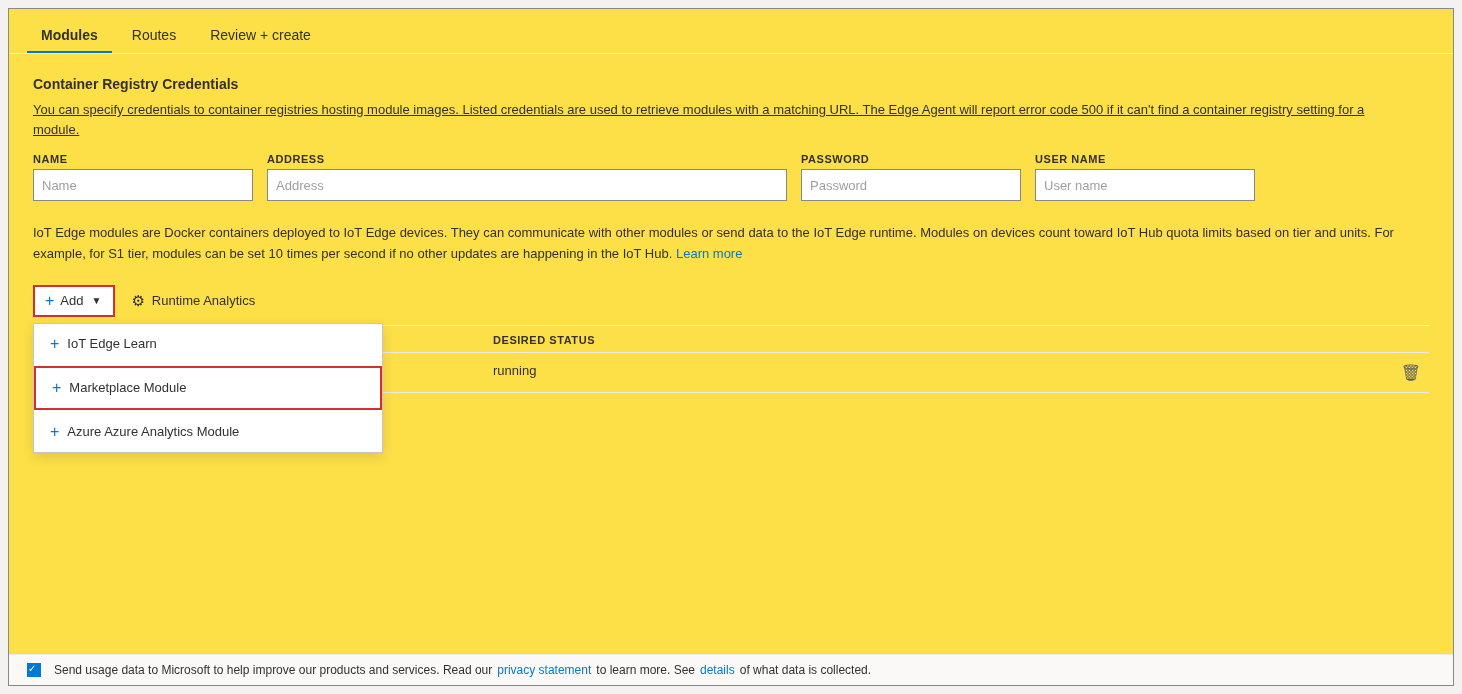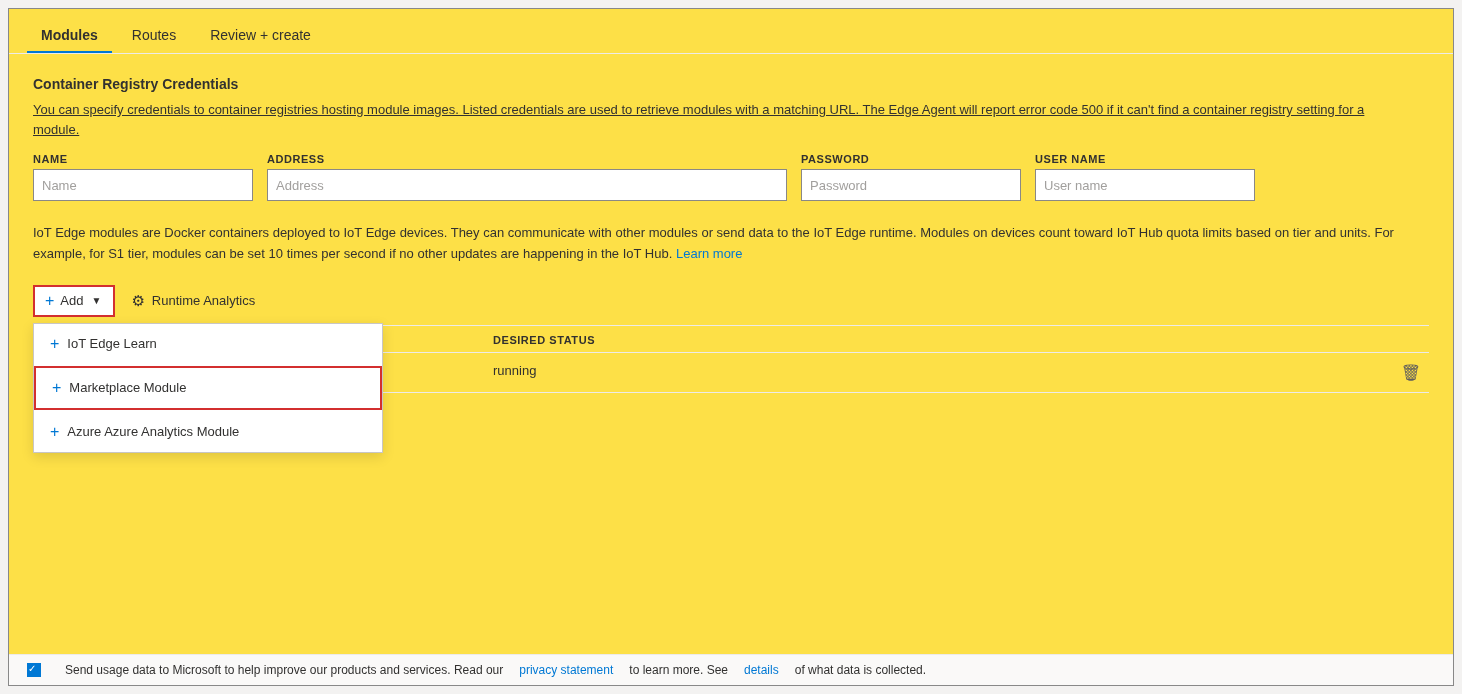--- a/index.html
+++ b/index.html
@@ -230,21 +230,21 @@
       bottom: 0;
       left: 0;
       right: 0;
       padding: 8px 18px;
       font-size: 12px;
       color: #323130;
       background: #faf9f8;
       border-top: 1px solid #edebe9;
       display: flex;
       align-items: center;
-      gap: 16px;
+      gap: 5px;
     }
     .footer-link { color: #0078d4; cursor: pointer; text-decoration: none; }
     .checkbox-blue {
       width: 14px;
       height: 14px;
       background: #0078d4;
       display: inline-block;
       margin-right: 8px;
       position: relative;
       flex-shrink: 0;

